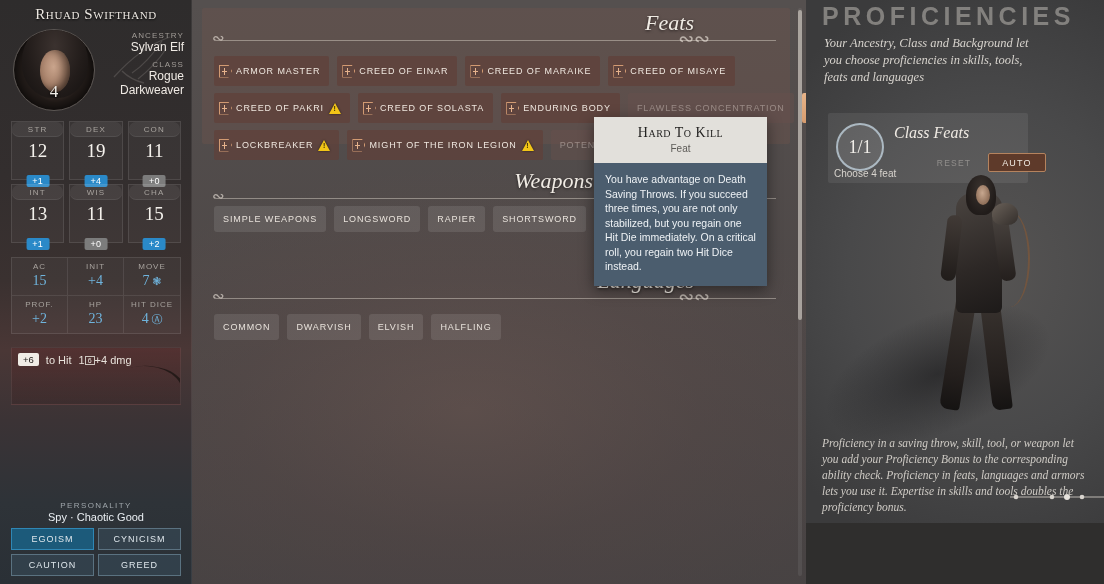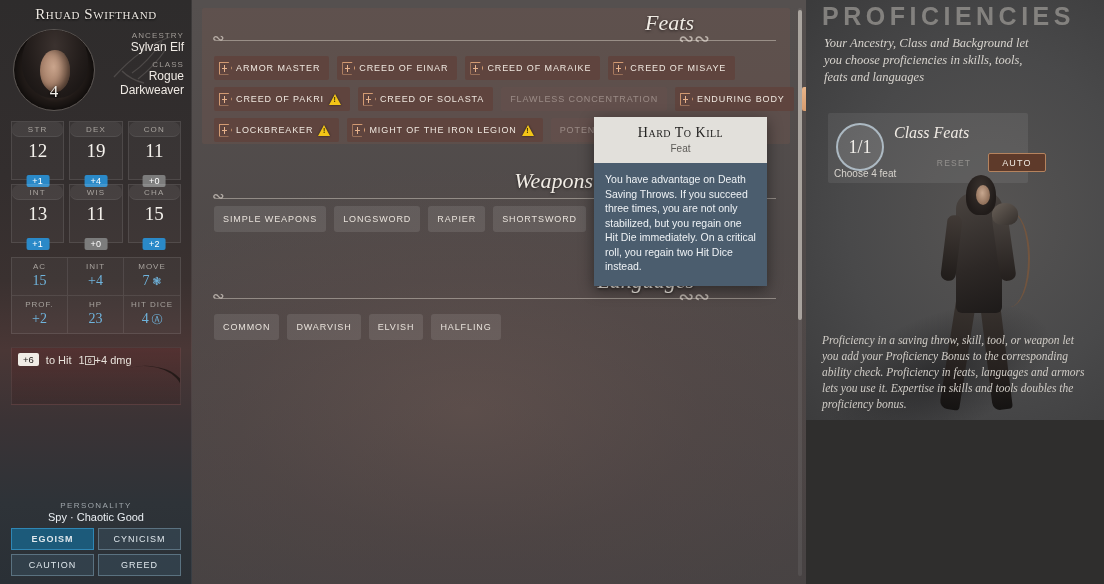--- a/index.html
+++ b/index.html
@@ -157,21 +157,21 @@
   .pers-head .p-lbl { font-size:8px; letter-spacing:1.4px; color:#9fa6ab; }
   .pers-head .p-val { font-size:11px; color:#e9eef2; margin-top:1px; }
   .pers-grid {
     margin-top:5px; display:grid; grid-template-columns:1fr 1fr; gap:4px;
   }
   .pers-btn {
     text-align:center; font-size:9px; letter-spacing:1px; color:#dfe7ec;
     padding:5px 0; border:1px solid rgba(140,175,195,.45);
     background: rgba(60,85,100,.45);
   }
-  .pers-btn.sel { background:#1c5a7a; border-color:#2f87b5;font-weight:bold; }
+  .pers-btn.sel { background:#1c5a7a; border-color:#2f87b5; }
 
   
   .center {
     position:absolute; left:192px; top:0; width:614px; height:584px;
     background:
       linear-gradient(180deg, rgba(120,96,90,.0) 0%, rgba(60,52,52,.25) 45%, rgba(55,50,52,.45) 100%),
       radial-gradient(ellipse 420px 240px at 45% 70%, #6e5c57 0%, #5d5250 55%, #55504f 100%),
       #5c5350;
     overflow:hidden;
   }
@@ -196,21 +196,21 @@
     position:absolute; top:23px; color:rgba(235,228,218,.65);
     font-size:15px; line-height:1; font-family:"Liberation Serif", serif;
   }
   .flourish.l { left:10px; }
   .flourish.r { right:80px; font-size:19px; top:21px; }
 
   .chip-rows { position:absolute; left:12px; right:6px; }
   .chip-row { display:flex; gap:8px; margin-bottom:7px; }
   .chip {
     position:relative; display:flex; align-items:center;
-    height:24px; padding:0 9px;
+    height:30px; padding:0 9px;
     font-size:9px; letter-spacing:.9px; white-space:nowrap;
     border-radius:2px;
   }
   
   .chip.feat {
     background: rgba(96,64,57,.72);
     color:#efe7df;
     padding-left:5px;
   }
   .chip.feat .plus {
@@ -272,21 +272,21 @@
     position:absolute; right:4px; top:8px; width:4px; height:568px;
     background: rgba(255,255,255,.07); border-radius:2px;
   }
   .scroll-thumb {
     position:absolute; right:4px; top:10px; width:4px; height:310px;
     background: rgba(232,226,217,.55); border-radius:2px;
   }
 
   
   .right {
-    position:absolute; left:806px; top:0; width:298px; height:420px;
+    position:absolute; left:806px; top:0; width:298px; height:523px;
     background:
       radial-gradient(ellipse 260px 300px at 62% 52%, #565453 0%, #49494a 55%, #3b3b3c 100%),
       #3b3b3c;
     overflow:hidden;
   }
   .right-title {
     position:absolute; left:16px; top:2px;
     font-size:25px; letter-spacing:4.5px; font-weight:bold;
     color:rgba(150,147,143,.78);
   }
@@ -536,26 +536,26 @@
           <div class="chip-row">
             <div class="chip feat">
               <span class="plus"></span>
               <span>CREED OF PAKRI</span>
               <span class="warn"></span>
             </div>
             <div class="chip feat">
               <span class="plus"></span>
               <span>CREED OF SOLASTA</span>
             </div>
+            <div class="chip feat">
+              <span class="plus"></span>
+              <span>ENDURING BODY</span>
+            </div>
             <div class="chip feat disabled">
               <span>FLAWLESS CONCENTRATION</span>
-            </div>
-            <div class="chip feat">
-              <span class="plus"></span>
-              <span>ENDURING BODY</span>
             </div>
             <div class="chip feat hover"></div>
           </div>
           <div class="chip-row">
             <div class="chip feat">
               <span class="plus"></span>
               <span>LOCKBREAKER</span>
               <span class="warn"></span>
             </div>
             <div class="chip feat">

